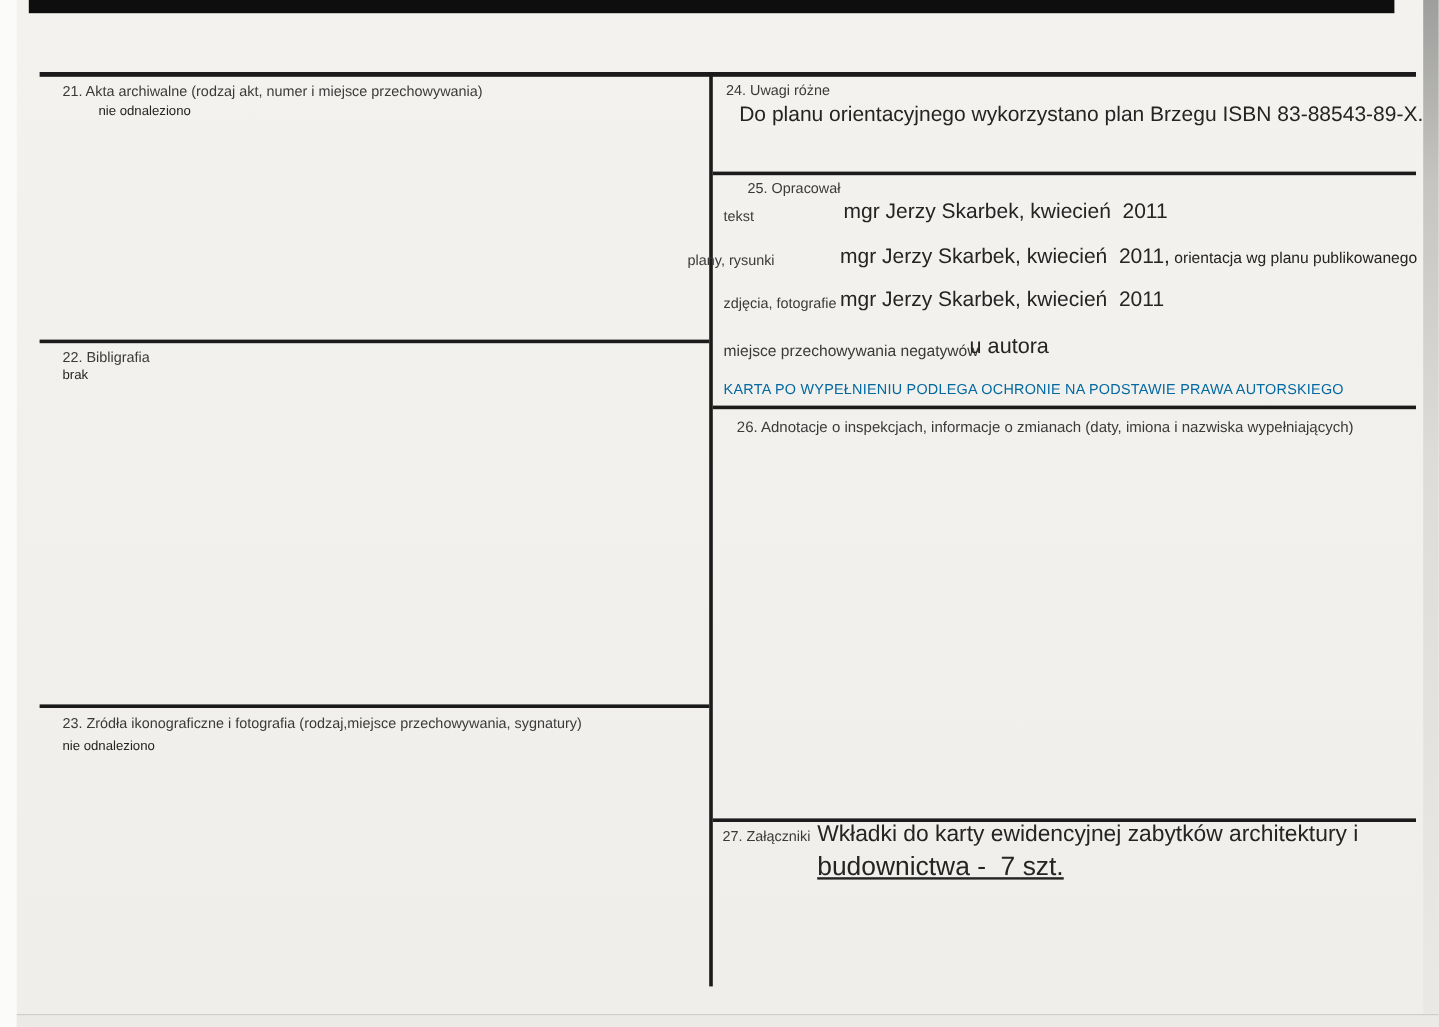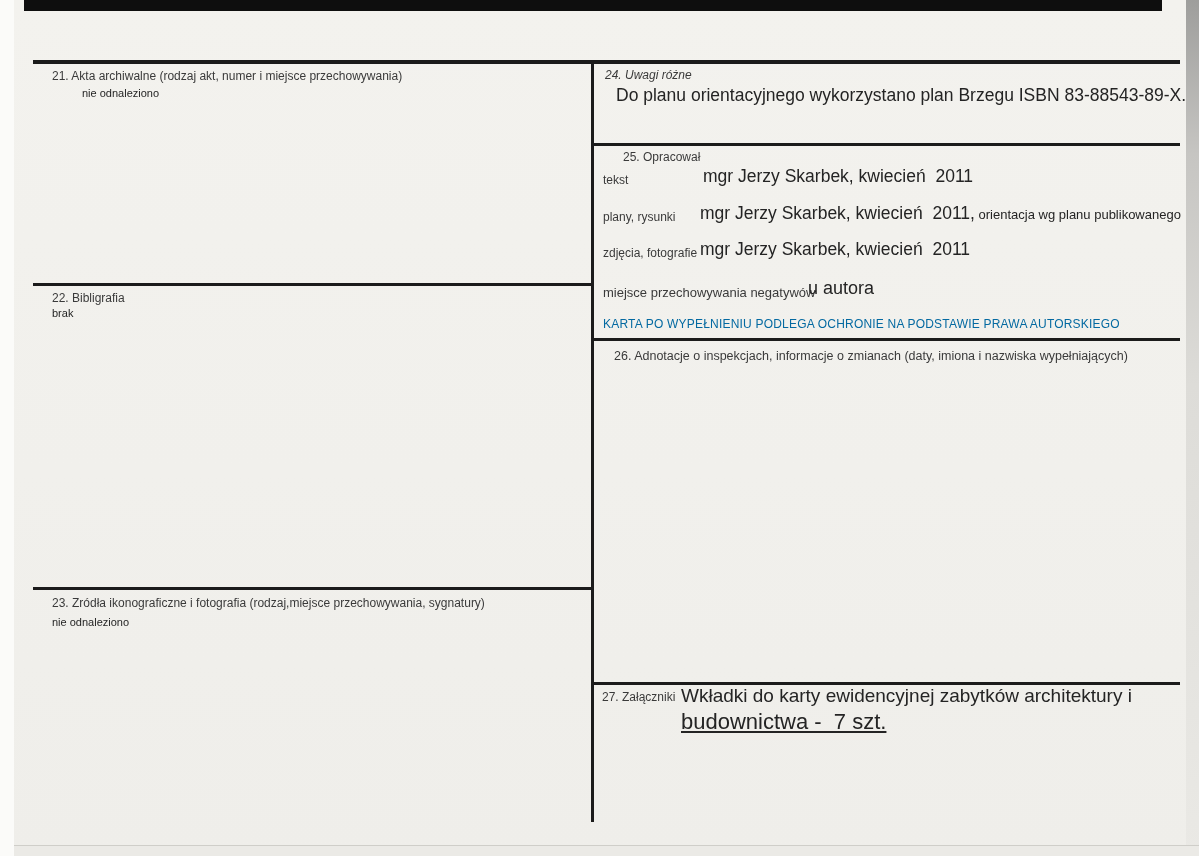--- a/index.html
+++ b/index.html
@@ -47,29 +47,29 @@
 
 <div class="lbl" style="left:52px;top:69px;">21. Akta archiwalne (rodzaj akt, numer i miejsce przechowywania)</div>
 <div class="val" style="left:82px;top:87px;">nie odnaleziono</div>
 
 <div class="lbl" style="left:52px;top:291px;">22. Bibligrafia</div>
 <div class="val" style="left:52px;top:307px;">brak</div>
 
 <div class="lbl" style="left:52px;top:596px;">23. Zródła ikonograficzne i fotografia (rodzaj,miejsce przechowywania, sygnatury)</div>
 <div class="val" style="left:52px;top:616px;">nie odnaleziono</div>
 
-<div class="lbl" style="left:605px;top:68px;font-style:italic;">24. Uwagi różne</div>
+<div class="lbl" style="left:605px;top:68px;">24. Uwagi różne</div>
 <div class="val" style="left:616px;top:85px;font-size:17.5px;">Do planu orientacyjnego wykorzystano plan Brzegu ISBN 83-88543-89-X.</div>
 
 <div class="lbl" style="left:603px;top:150px;margin-left:20px;">25. Opracował</div>
 
 <div class="lbl" style="left:603px;top:173px;">tekst</div>
 <div class="val" style="left:703px;top:166px;font-size:17.5px;">mgr Jerzy Skarbek, kwiecień  2011</div>
 
-<div class="lbl" style="left:603px;top:210px;">plany, rysunki</div>
+<div class="lbl" style="left:573px;top:210px;">plany, rysunki</div>
 <div class="val" style="left:700px;top:203px;font-size:17.5px;"><span>mgr Jerzy Skarbek, kwiecień  2011,</span><span class="val-small"> orientacja wg planu publikowanego</span></div>
 
 <div class="lbl" style="left:603px;top:246px;">zdjęcia, fotografie</div>
 <div class="val" style="left:700px;top:239px;font-size:17.5px;">mgr Jerzy Skarbek, kwiecień  2011</div>
 
 <div class="lbl" style="left:603px;top:285px;font-size:13px;">miejsce przechowywania negatywów</div>
 <div class="val" style="left:808px;top:278px;font-size:18px;">u autora</div>
 
 <div class="notice" style="left:603px;top:317px;">KARTA PO WYPEŁNIENIU PODLEGA OCHRONIE NA PODSTAWIE PRAWA AUTORSKIEGO</div>
 

